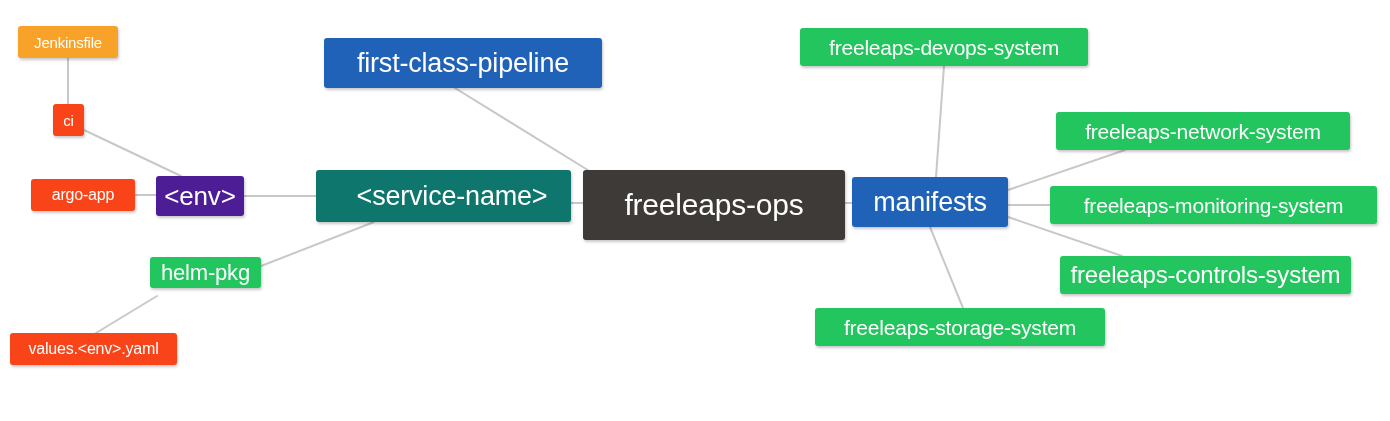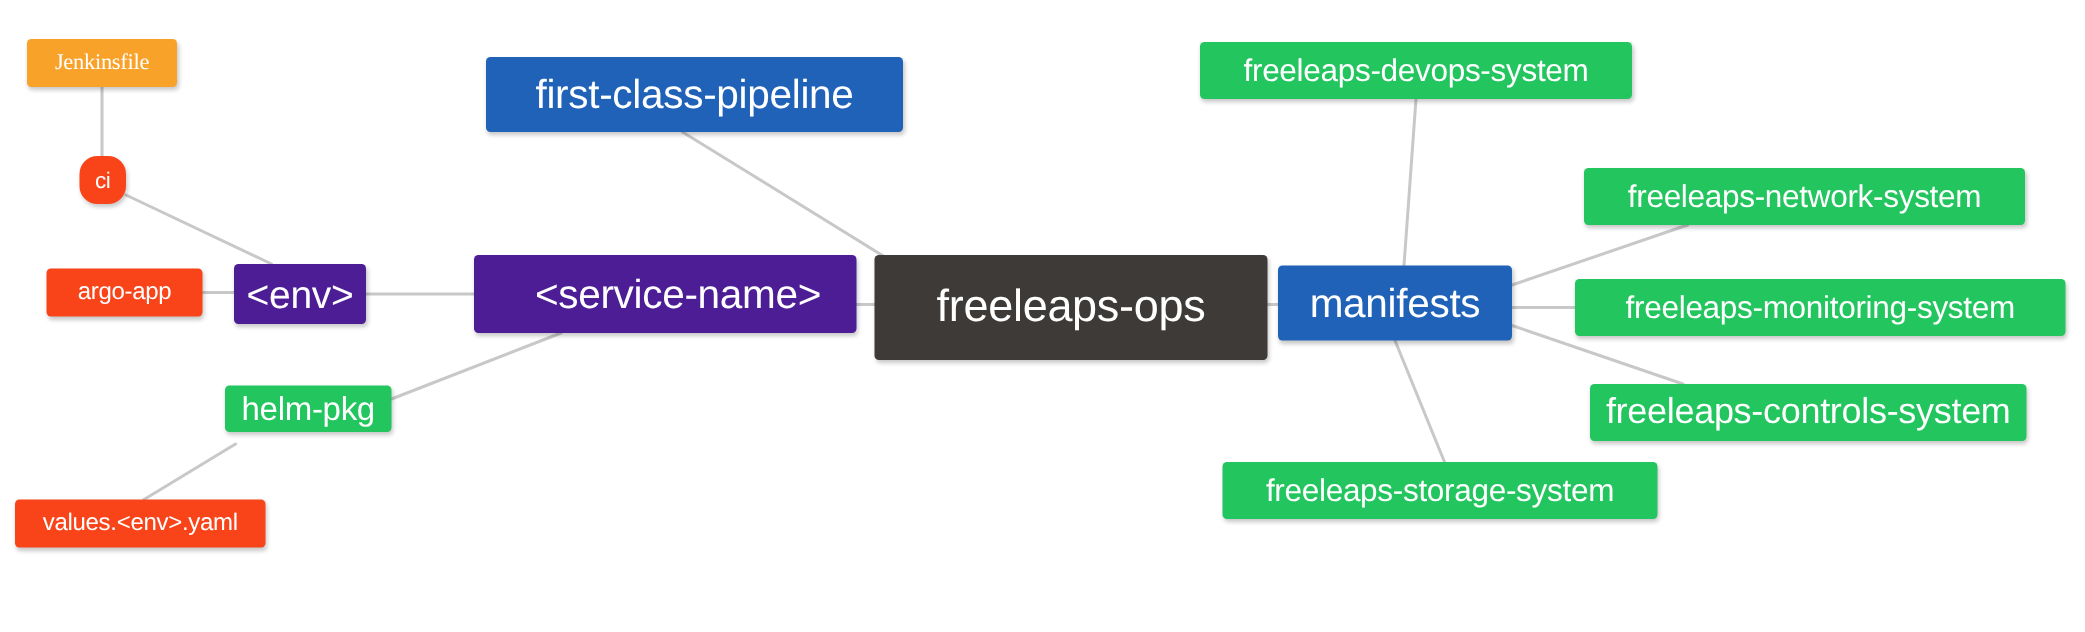--- a/index.html
+++ b/index.html
@@ -41,21 +41,21 @@
     border-radius: 3px;
     white-space: nowrap;
     line-height: 1;
     box-shadow: 1px 2px 3px rgba(0,0,0,0.22);
     letter-spacing: -0.2px;
     user-select: none;
   }
   .node-root     { background: #3e3a37; }
   .node-blue     { background: #1f62b8; }
   .node-green    { background: #22c55e; }
-  .node-orange   { background: #f9a22a; font-family: Liberation Serif, serif; }
+  .node-orange   { background: #f9a22a; }
   .node-red      { background: #f9441a; }
 </style>
 </head>
 <body>
 
 <div id="canvas">
   <svg id="edges" viewBox="0 0 1390 421" xmlns="http://www.w3.org/2000/svg">
       <line x1="455" y1="88" x2="591" y2="172" class="edge" stroke="#c8c8c8"></line>
       <line x1="571" y1="203" x2="583" y2="203" class="edge" stroke="#c8c8c8"></line>
       <line x1="845" y1="203" x2="852" y2="203" class="edge" stroke="#c8c8c8"></line>
@@ -71,36 +71,36 @@
       <line x1="1008" y1="217" x2="1122" y2="256" class="edge" stroke="#c8c8c8"></line>
       <line x1="930" y1="227" x2="963" y2="308" class="edge" stroke="#c8c8c8"></line>
     </svg>
   <div id="node-layer">
       <div class="node node-root" style="left: 583px; top: 170px; width: 262px; height: 70px; font-size: 30px; background: rgb(62, 58, 55); color: rgb(255, 255, 255);">
         <span>freeleaps-ops</span>
       </div>
       <div class="node node-blue" style="left: 324px; top: 38px; width: 278px; height: 50px; font-size: 27px; background: rgb(31, 98, 184); color: rgb(255, 255, 255);">
         <span>first-class-pipeline</span>
       </div>
-      <div class="node node-blue" style="left: 316px; top: 170px; width: 255px; height: 52px; font-size: 27px; background: #4c1d95; color: rgb(255, 255, 255); padding-left: 17px;">
+      <div class="node node-blue" style="left: 316px; top: 170px; width: 255px; height: 52px; font-size: 27px; background: #0f766e; color: rgb(255, 255, 255); padding-left: 17px;">
         <span>&lt;service-name&gt;</span>
       </div>
       <div class="node node-blue" style="left: 852px; top: 177px; width: 156px; height: 50px; font-size: 27px; background: rgb(31, 98, 184); color: rgb(255, 255, 255);">
         <span>manifests</span>
       </div>
       <div class="node node-green" style="left: 156px; top: 176px; width: 88px; height: 40px; font-size: 26px; background: #4c1d95; color: rgb(255, 255, 255);">
         <span>&lt;env&gt;</span>
       </div>
       <div class="node node-green" style="left: 150px; top: 257px; width: 111px; height: 31px; font-size: 22px; background: rgb(34, 197, 94); color: rgb(255, 255, 255);">
         <span>helm-pkg</span>
       </div>
       <div class="node node-orange" style="left: 18px; top: 26px; width: 100px; height: 32px; font-size: 15px; background: rgb(249, 162, 42); color: rgb(255, 255, 255);">
         <span>Jenkinsfile</span>
       </div>
-      <div class="node node-red" style="left: 53px; top: 104px; width: 31px; height: 32px; font-size: 15px; background: rgb(249, 68, 26); color: rgb(255, 255, 255); border-radius: 12px;">
+      <div class="node node-red" style="left: 53px; top: 104px; width: 31px; height: 32px; font-size: 15px; background: rgb(249, 68, 26); color: rgb(255, 255, 255);">
         <span>ci</span>
       </div>
       <div class="node node-red" style="left: 31px; top: 179px; width: 104px; height: 32px; font-size: 16px; background: rgb(249, 68, 26); color: rgb(255, 255, 255);">
         <span>argo-app</span>
       </div>
       <div class="node node-red" style="left: 10px; top: 333px; width: 167px; height: 32px; font-size: 16px; background: rgb(249, 68, 26); color: rgb(255, 255, 255);">
         <span>values.&lt;env&gt;.yaml</span>
       </div>
       <div class="node node-green" style="left: 800px; top: 28px; width: 288px; height: 38px; font-size: 21px; background: rgb(34, 197, 94); color: rgb(255, 255, 255);">
         <span>freeleaps-devops-system</span>

